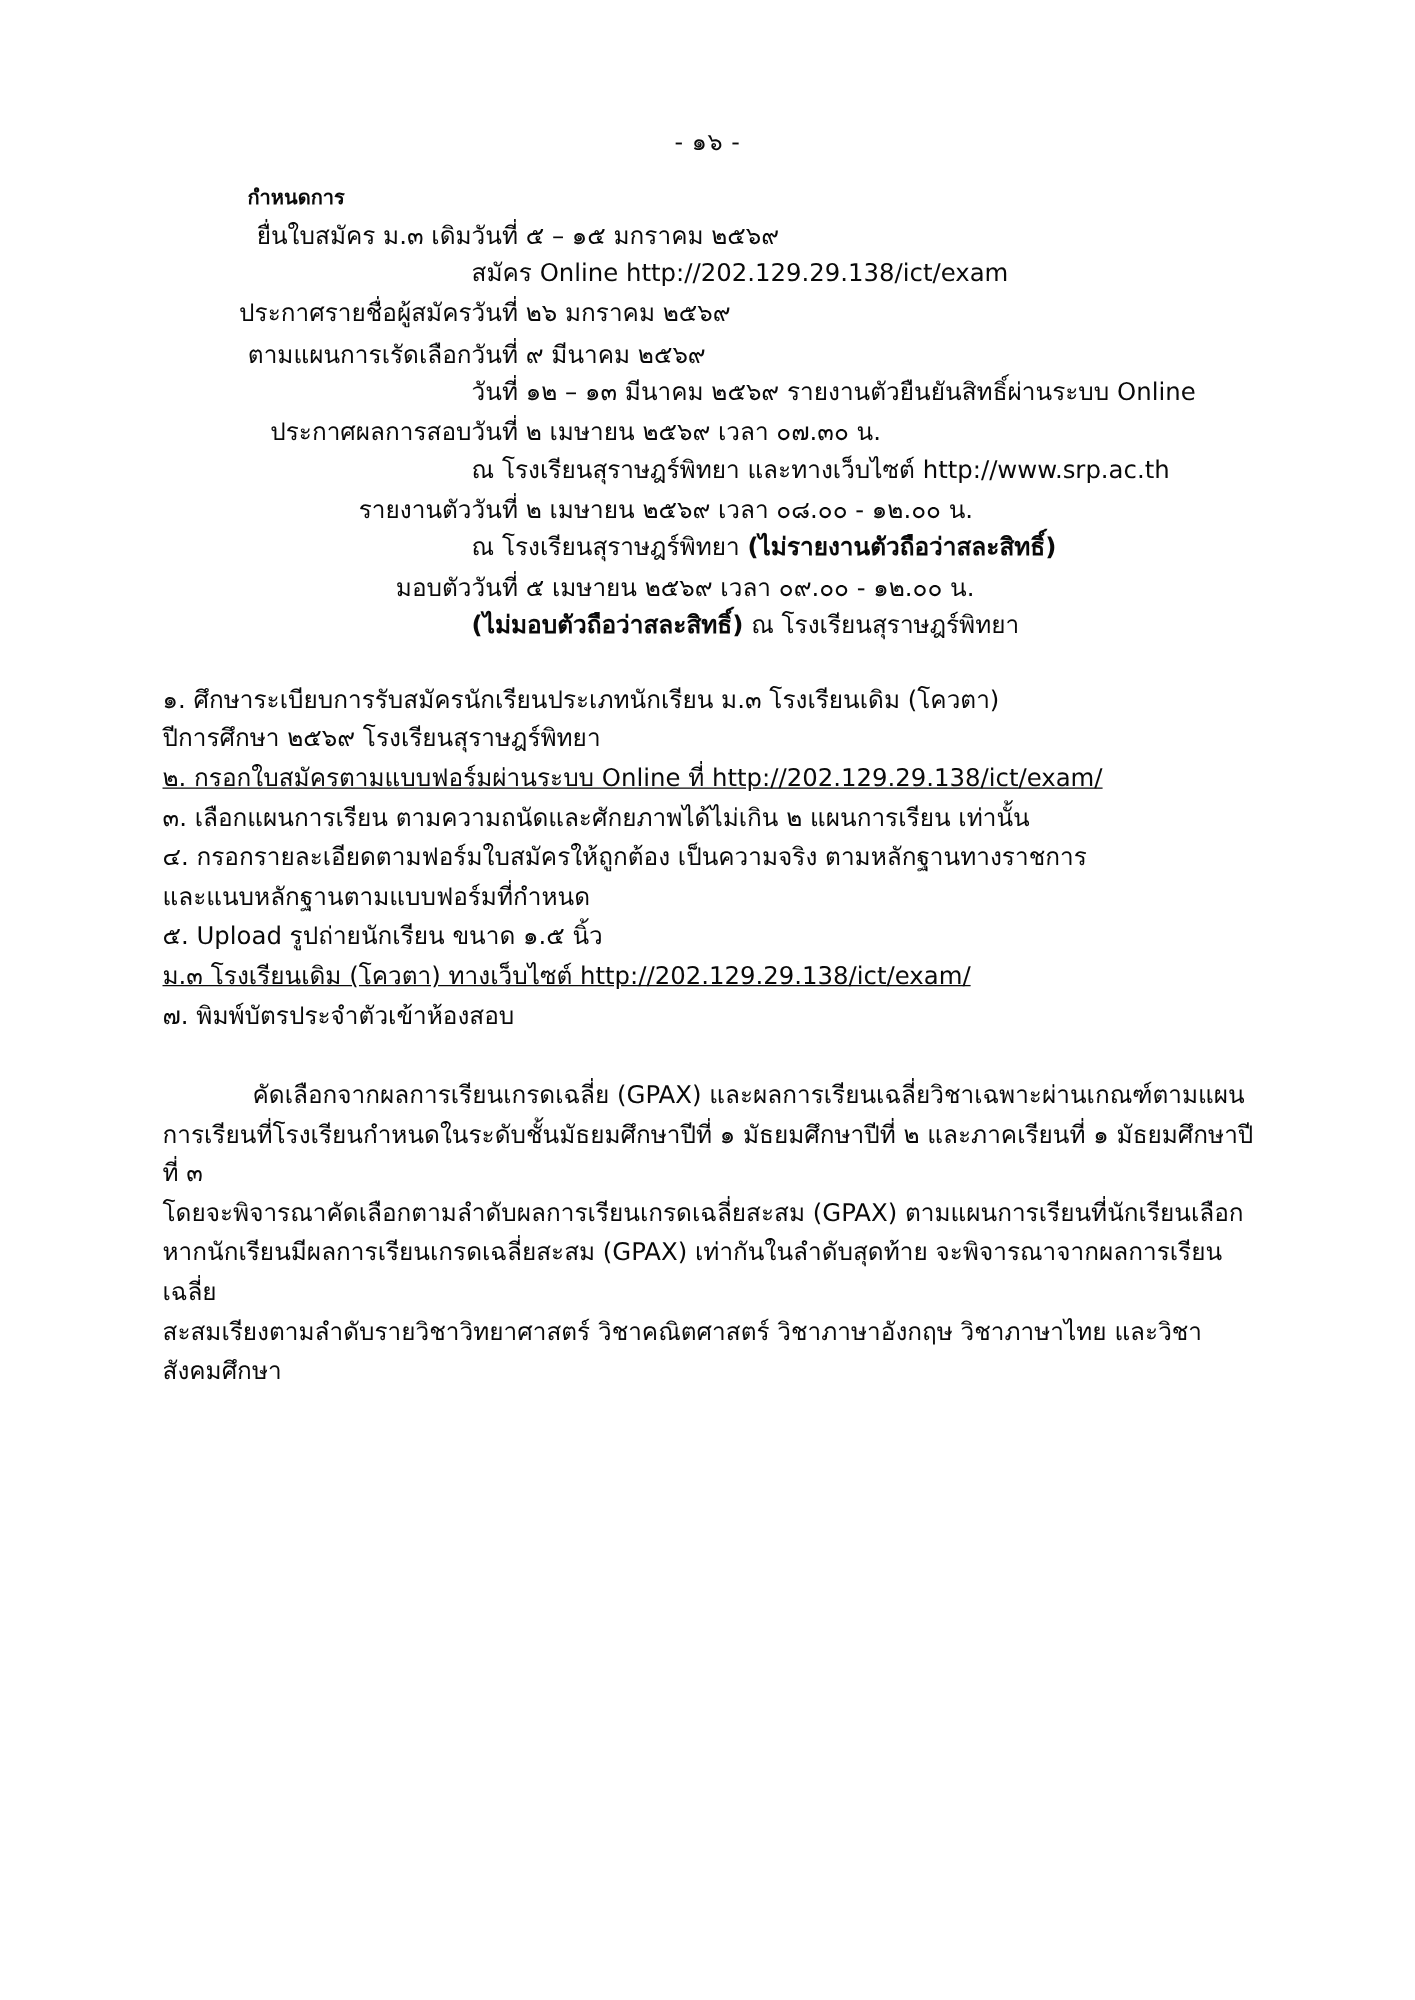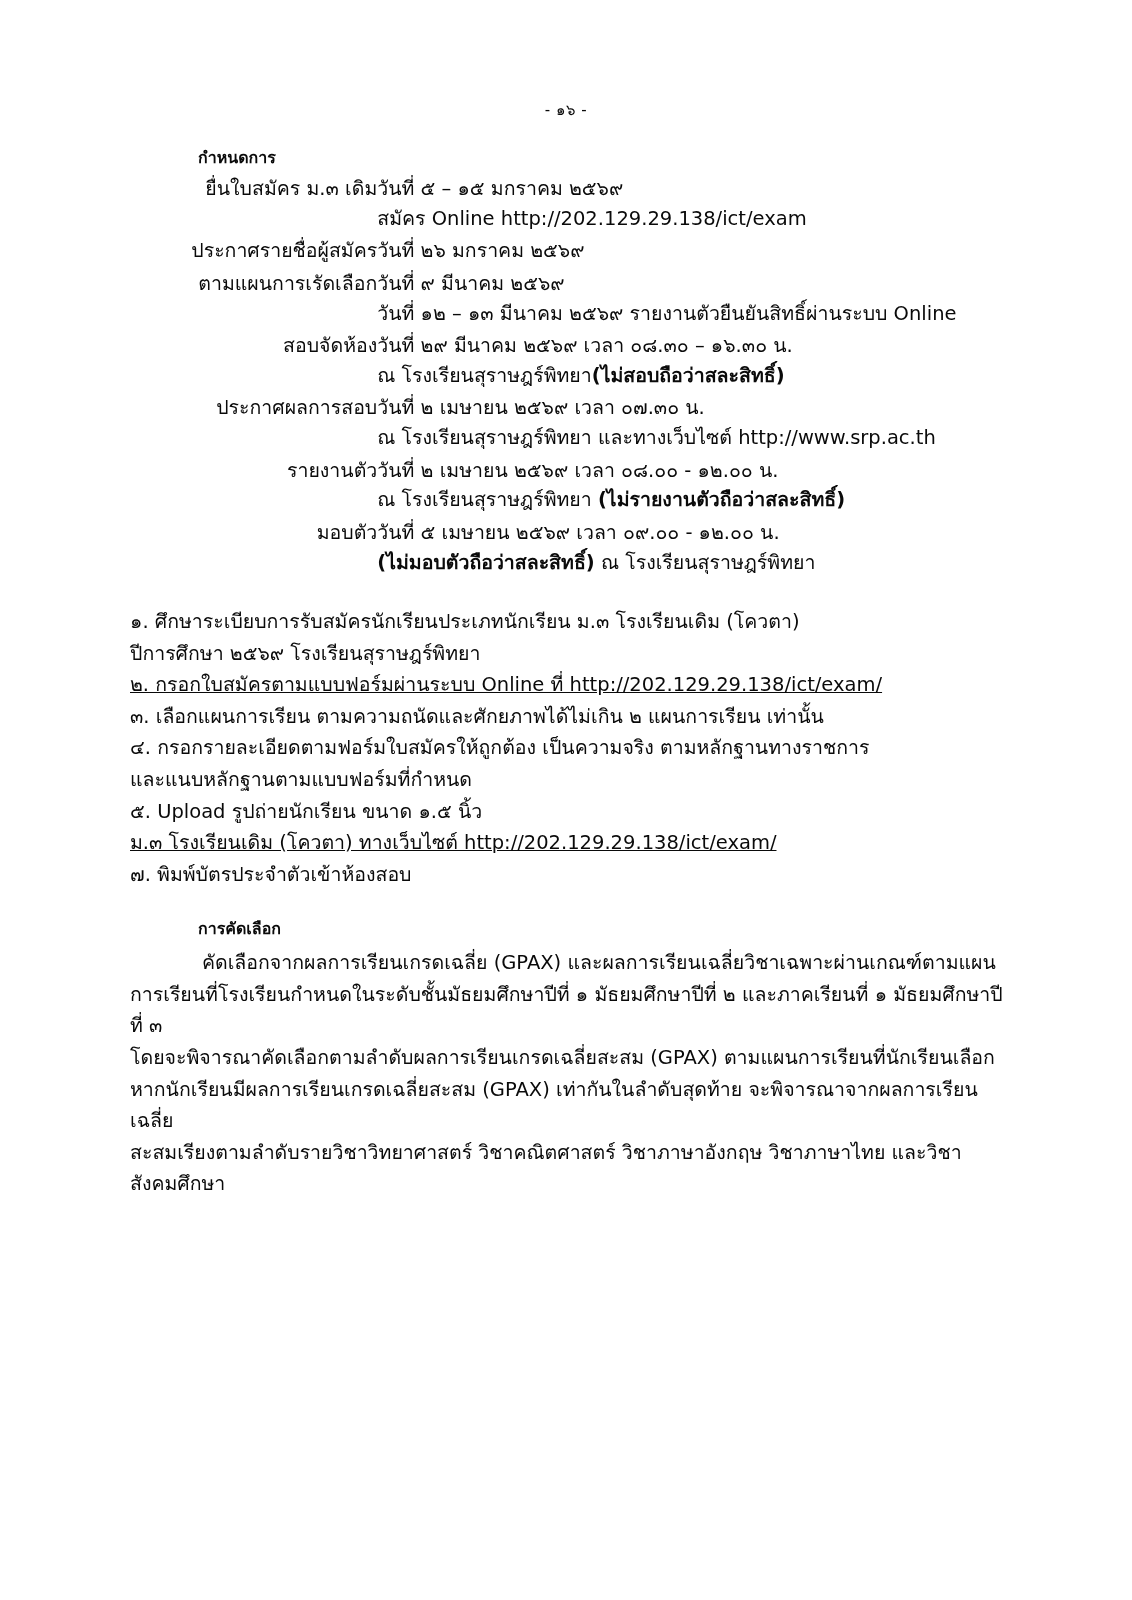--- a/index.html
+++ b/index.html
@@ -18,21 +18,21 @@
     margin: 0 auto;
     background: #ffffff;
     overflow: hidden;
   }
   .page-number {
     position: absolute;
     top: 98px;
     left: 0;
     width: 100%;
     text-align: center;
-    font-size: 15px;
+    font-size: 19px;
     letter-spacing: 0.5px;
   }
   .content {
     position: absolute;
     top: 145px;
     left: 130px;
     width: 880px;
   }
   .section-head {
     font-weight: bold;
@@ -131,27 +131,20 @@
         </td>
       </tr>
       <tr>
         <td class="label">ตามแผนการเรัดเลือก</td>
         <td class="value">
           <div>วันที่ ๙ มีนาคม ๒๕๖๙</div>
           <div>วันที่ ๑๒ – ๑๓  มีนาคม ๒๕๖๙ รายงานตัวยืนยันสิทธิ์ผ่านระบบ Online</div>
         </td>
       </tr>
       <tr>
-        <td class="label">สอบจัดห้อง</td>
-        <td class="value">
-          <div>วันที่ ๒๙ มีนาคม ๒๕๖๙ เวลา ๐๘.๓๐ – ๑๖.๓๐ น.</div>
-          <div><span>ณ  โรงเรียนสุราษฎร์พิทยา</span><span class="bold">(ไม่สอบถือว่าสละสิทธิ์)</span></div>
-        </td>
-      </tr>
-      <tr>
         <td class="label">ประกาศผลการสอบ</td>
         <td class="value">
           <div>วันที่ ๒ เมษายน ๒๕๖๙ เวลา ๐๗.๓๐ น.</div>
           <div>ณ โรงเรียนสุราษฎร์พิทยา และทางเว็บไซต์ http://www.srp.ac.th</div>
         </td>
       </tr>
       <tr>
         <td class="label">รายงานตัว</td>
         <td class="value">
           <div>วันที่ ๒ เมษายน ๒๕๖๙  เวลา ๐๘.๐๐ - ๑๒.๐๐ น.</div>
@@ -178,21 +171,20 @@
       <p class="para-indent">๓. เลือกแผนการเรียน ตามความถนัดและศักยภาพได้ไม่เกิน ๒ แผนการเรียน เท่านั้น</p>
       <p class="para-indent">๔. กรอกรายละเอียดตามฟอร์มใบสมัครให้ถูกต้อง เป็นความจริง ตามหลักฐานทางราชการ</p>
       <p class="para-noindent">และแนบหลักฐานตามแบบฟอร์มที่กำหนด</p>
       <p class="para-indent">๕. Upload รูปถ่ายนักเรียน ขนาด ๑.๕ นิ้ว</p>
       <p class="para-noindent"><span class="linkish">ม.๓ โรงเรียนเดิม (โควตา) ทางเว็บไซต์ http://202.129.29.138/ict/exam/</span></p>
       <p class="para-indent">๗. พิมพ์บัตรประจำตัวเข้าห้องสอบ</p>
     </div>
 
     <div class="gap-l"></div>
 
-    <div class="section-head sec-head-indent-2">การคัดเลือก</div>
 
     <div class="block selection-body">
       <p class="first">คัดเลือกจากผลการเรียนเกรดเฉลี่ย (GPAX) และผลการเรียนเฉลี่ยวิชาเฉพาะผ่านเกณฑ์ตามแผน</p>
       <p>การเรียนที่โรงเรียนกำหนดในระดับชั้นมัธยมศึกษาปีที่ ๑ มัธยมศึกษาปีที่ ๒ และภาคเรียนที่ ๑ มัธยมศึกษาปีที่ ๓</p>
       <p>โดยจะพิจารณาคัดเลือกตามลำดับผลการเรียนเกรดเฉลี่ยสะสม (GPAX) ตามแผนการเรียนที่นักเรียนเลือก</p>
       <p>หากนักเรียนมีผลการเรียนเกรดเฉลี่ยสะสม (GPAX) เท่ากันในลำดับสุดท้าย จะพิจารณาจากผลการเรียนเฉลี่ย</p>
       <p>สะสมเรียงตามลำดับรายวิชาวิทยาศาสตร์ วิชาคณิตศาสตร์ วิชาภาษาอังกฤษ วิชาภาษาไทย และวิชาสังคมศึกษา</p>
     </div>
 
   </div>

